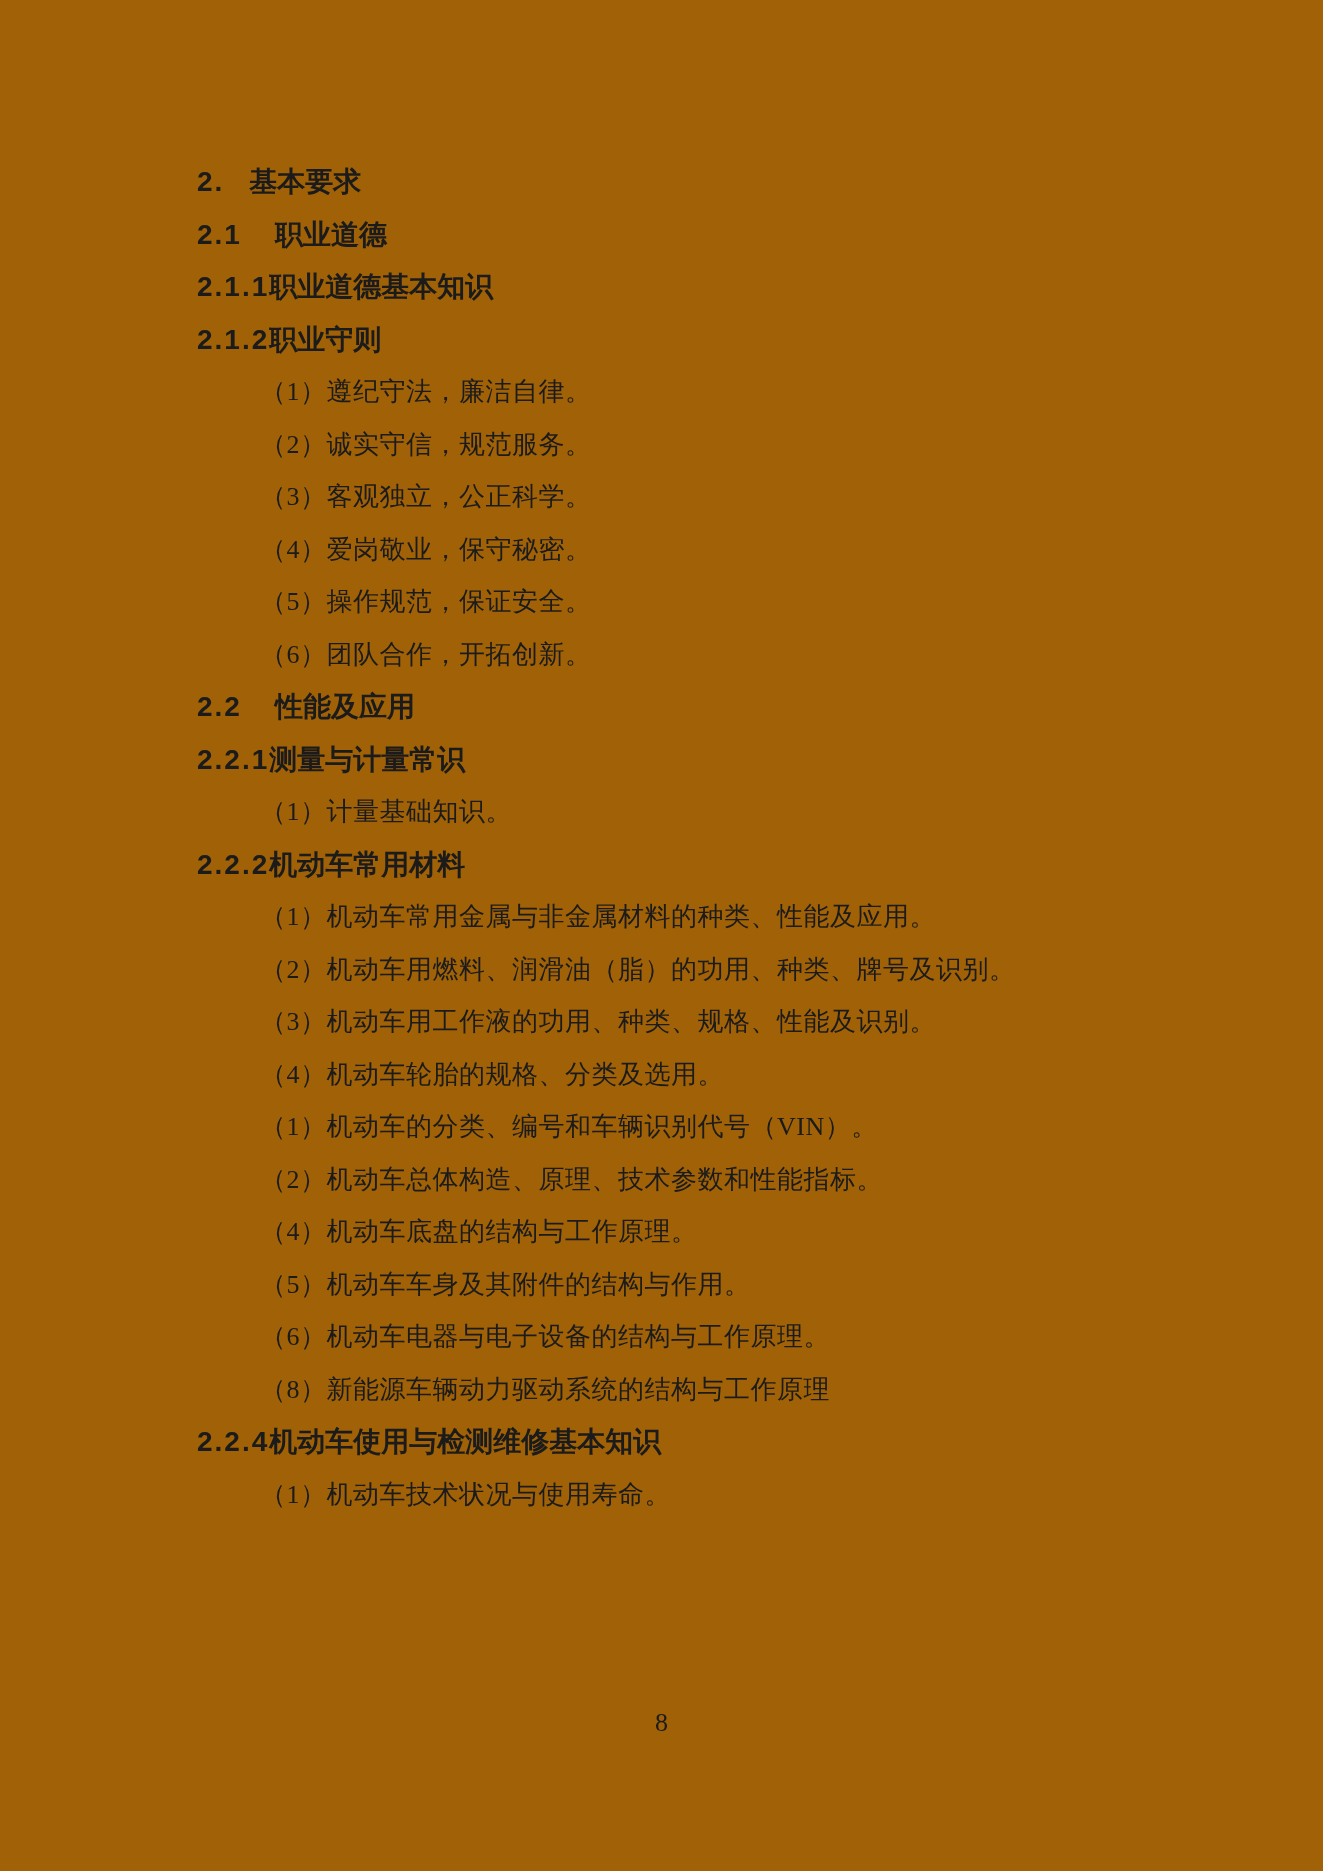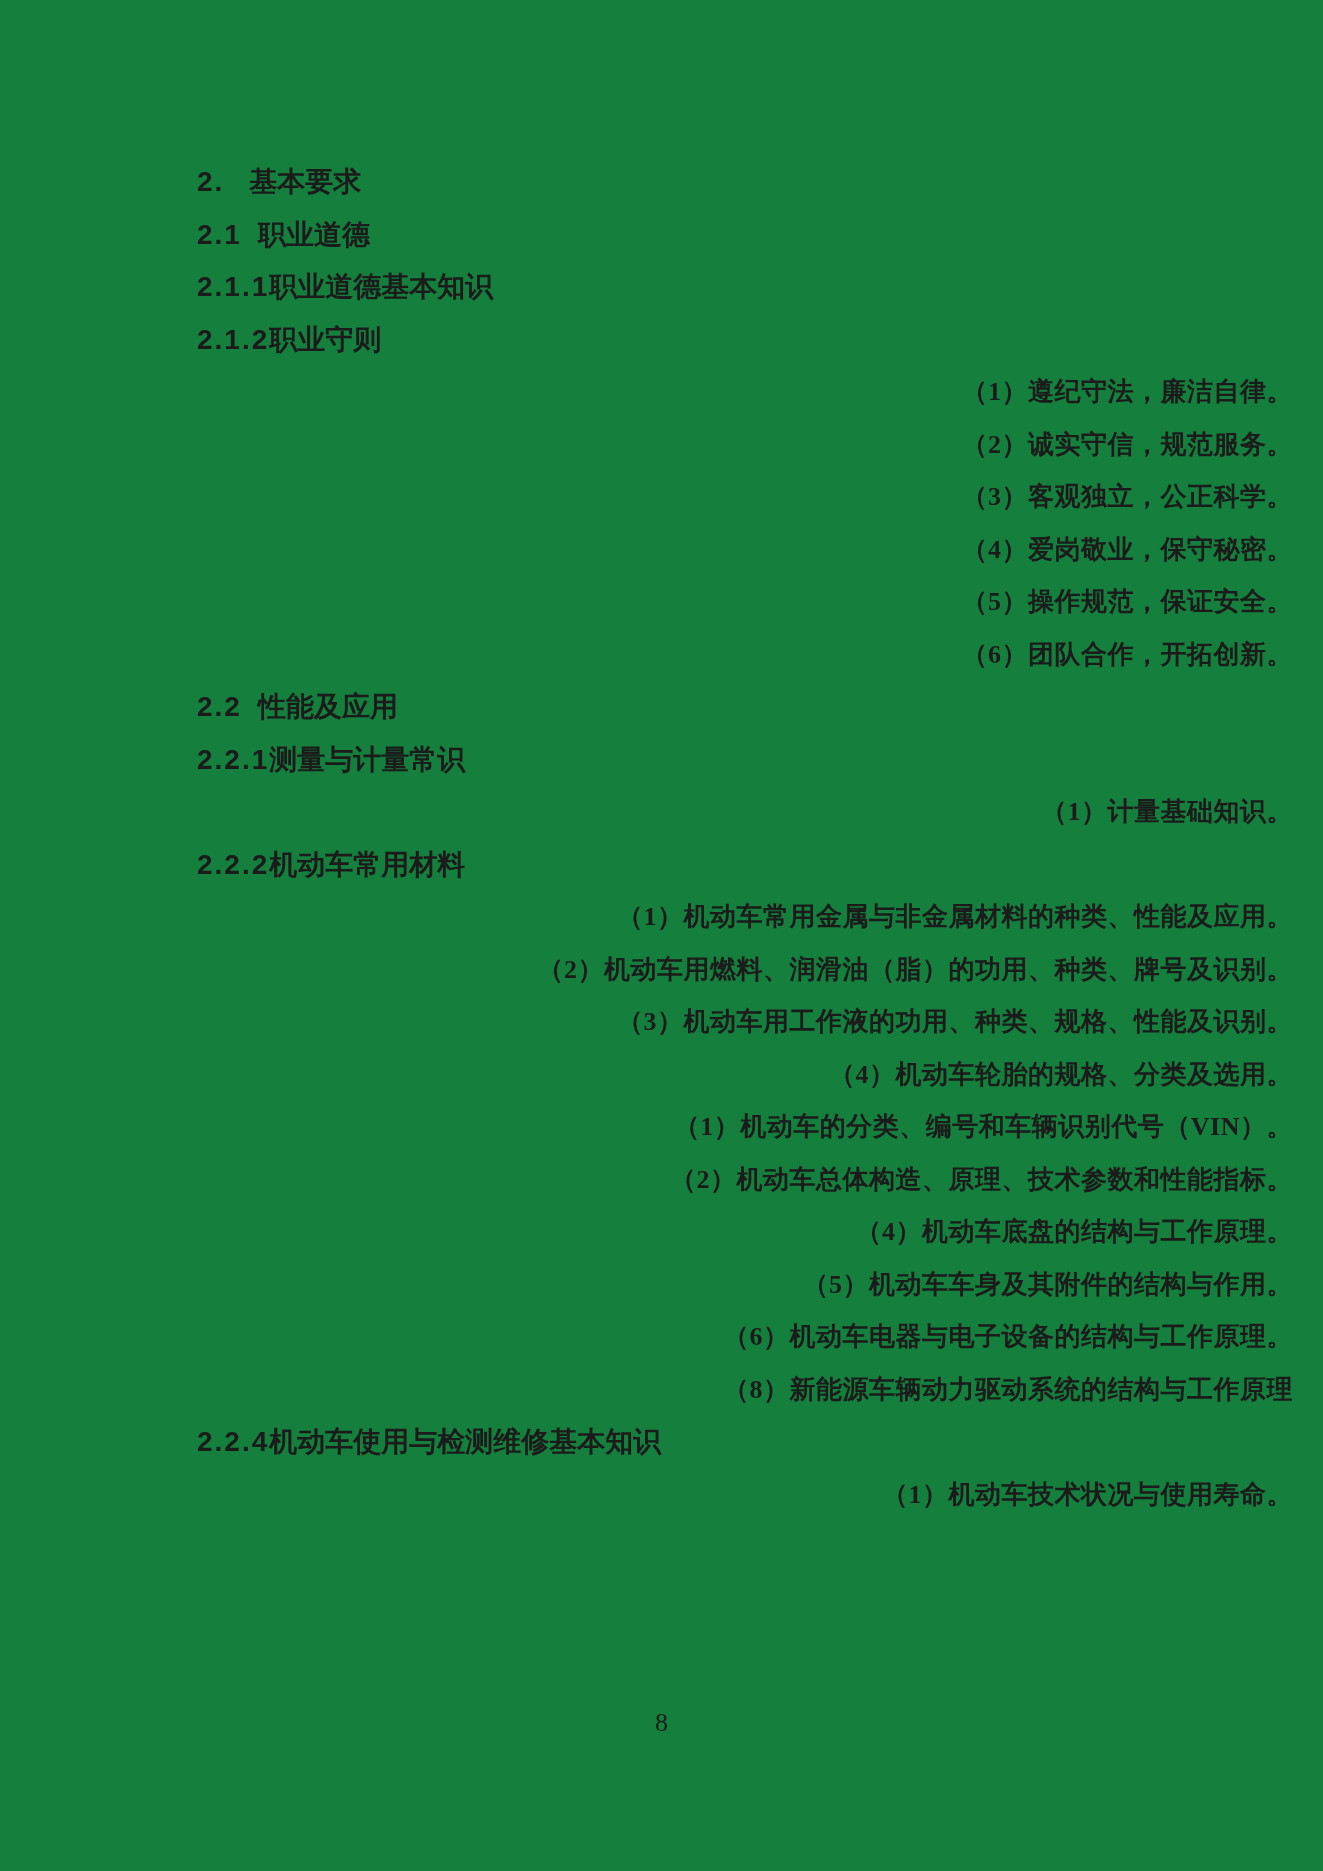--- a/index.html
+++ b/index.html
@@ -4,21 +4,21 @@
 <style>
   html, body {
     margin: 0;
     padding: 0;
     background: #ffffff;
   }
   .page {
     position: relative;
     width: 1323px;
     height: 1871px;
-    background: #15803d;
+    background: #a16207;
     color: #1b1b1b;
     overflow: hidden;
     box-sizing: border-box;
   }
   .content {
     position: absolute;
     top: 156px;
     left: 197px;
     right: 30px;
   }
@@ -29,29 +29,28 @@
   }
   .h1, .h2, .h3 {
     font-family: "Liberation Sans", "DejaVu Sans", sans-serif;
     font-weight: 700;
     font-size: 28px;
   }
   .h1 .num, .h2 .num, .h3 .num {
     letter-spacing: 2px;
   }
   .h1 .num { margin-right: 25px; }
-  .h2 .num { margin-right: 16px; }
+  .h2 .num { margin-right: 33px; }
   .h3 .num { margin-right: 0; }
   .item {
     font-family: "Liberation Serif", "DejaVu Serif", serif;
-    font-weight: 700;
+    font-weight: 400;
     font-size: 26px;
     margin-left: 63px;
     letter-spacing: 0.5px;
-    text-align: right;
   }
   .page-number {
     position: absolute;
     top: 1697px;
     left: 0;
     width: 100%;
     height: 52px;
     line-height: 52px;
     text-align: center;
     font-family: "Liberation Serif", "DejaVu Serif", serif;

